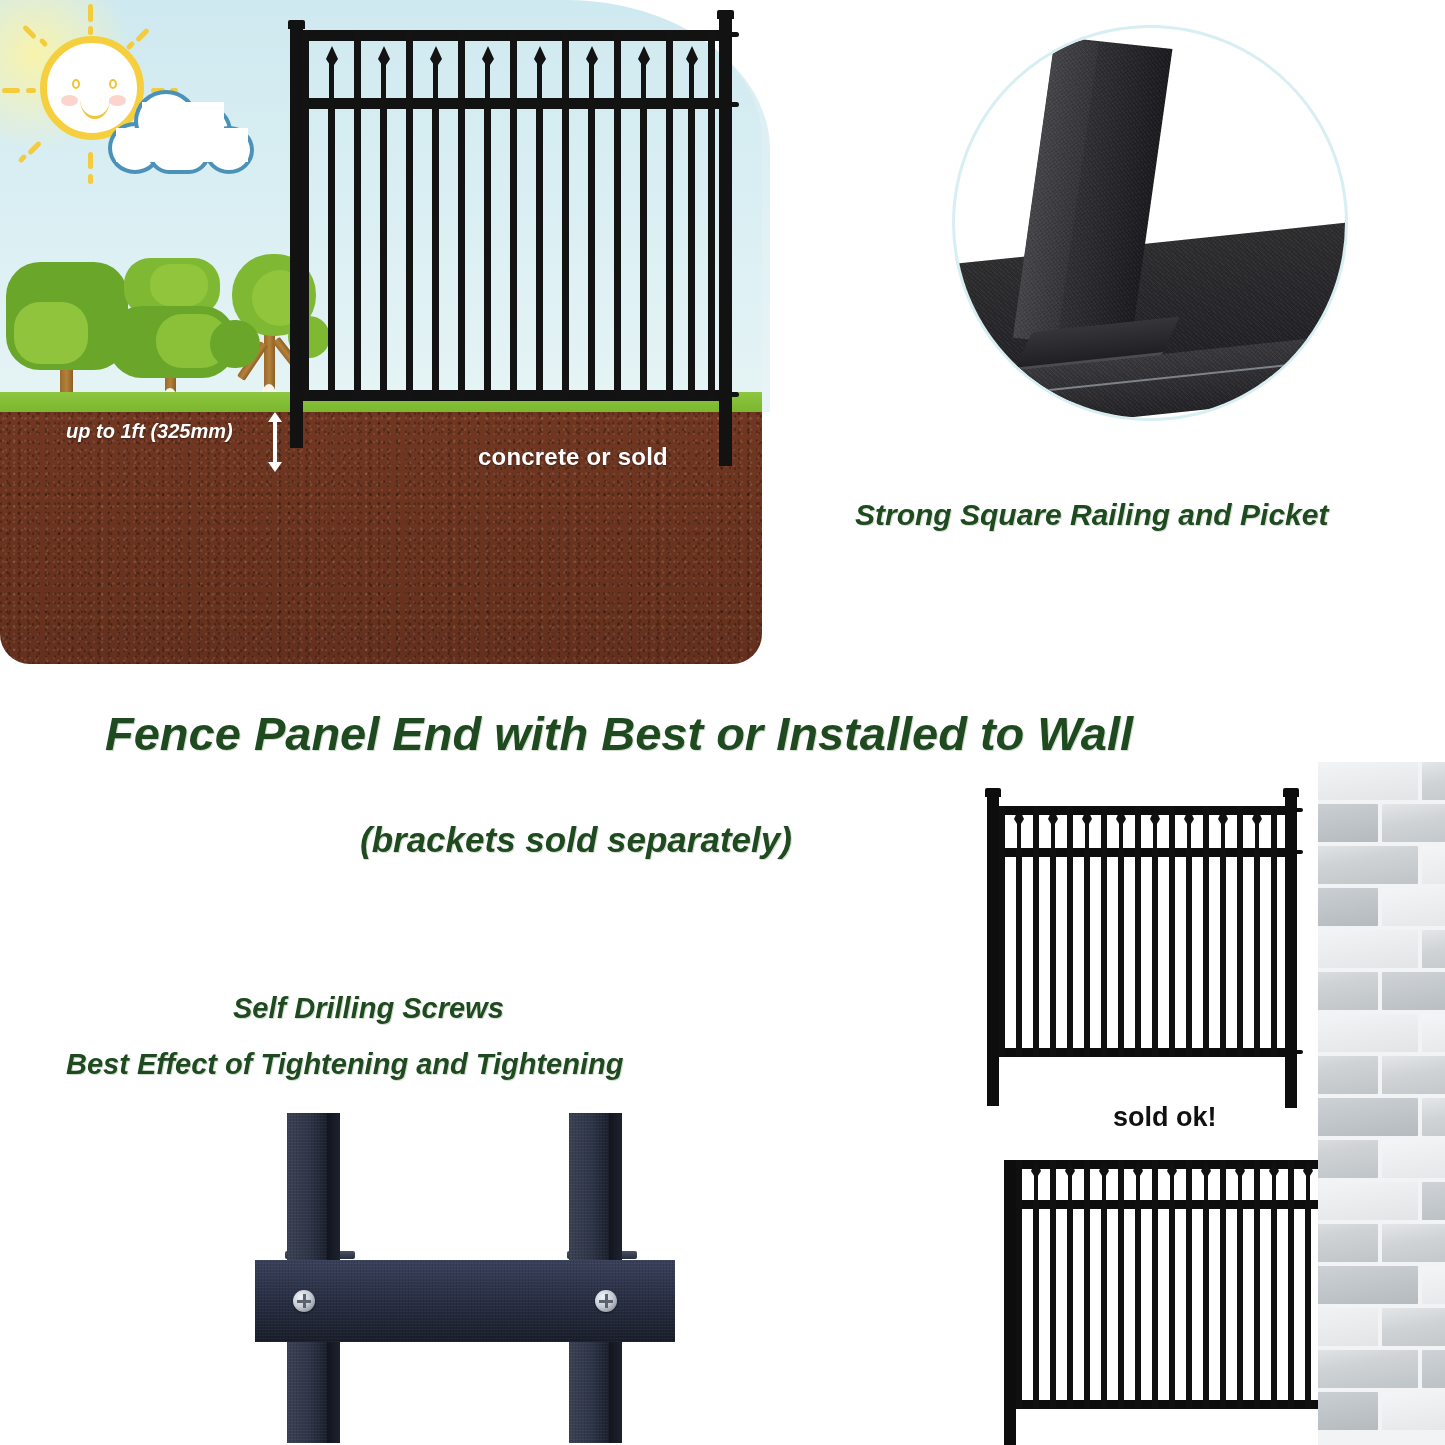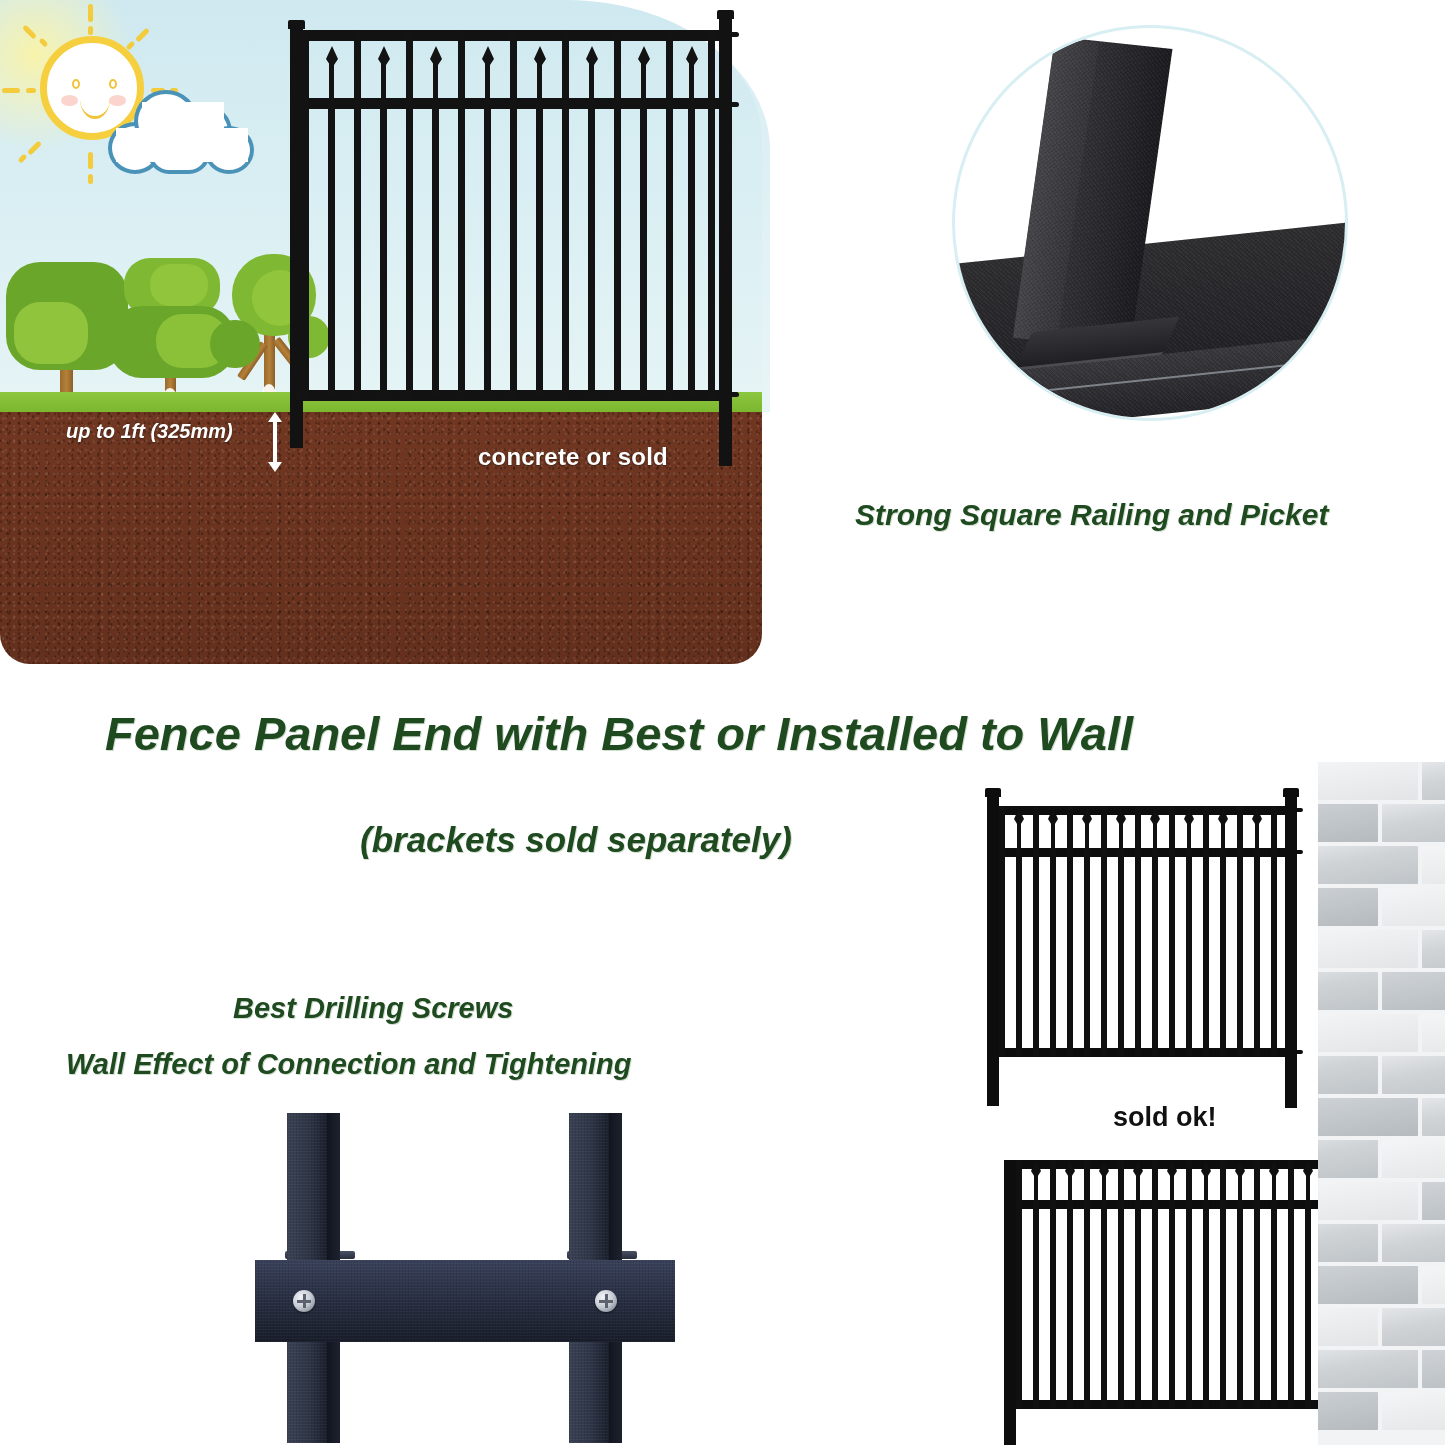--- a/index.html
+++ b/index.html
@@ -555,22 +555,22 @@
       <div class="grain"></div>
     </div>
   <div id="cp-base"></div>
   <div id="cp-hairline"></div>
 </div>
 
 <div class="heading" id="head-railing">Strong Square Railing and Picket</div>
 
 <div class="heading" id="head-main">Fence Panel End with Best or Installed to Wall</div>
 <div class="heading" id="head-sub">(brackets sold separately)</div>
-<div class="heading" id="head-screws">Best Drilling Screws</div>
-<div class="heading" id="head-best">Wall Effect of Connection and Tightening</div>
+<div class="heading" id="head-screws">Self Drilling Screws</div>
+<div class="heading" id="head-best">Best Effect of Tightening and Tightening</div>
 
 <div id="screw-photo">
 
   <div class="sp-cap" style="left:30px;top:146px;width:70px;"></div>
   <div class="sp-post" style="left:32px;top:8px;height:330px;">
       <div class="tex"></div>
     </div>
   <div class="sp-post-edge" style="left:72px;top:8px;height:330px;"></div>
 
   <div class="sp-cap" style="left:312px;top:146px;width:70px;"></div>

